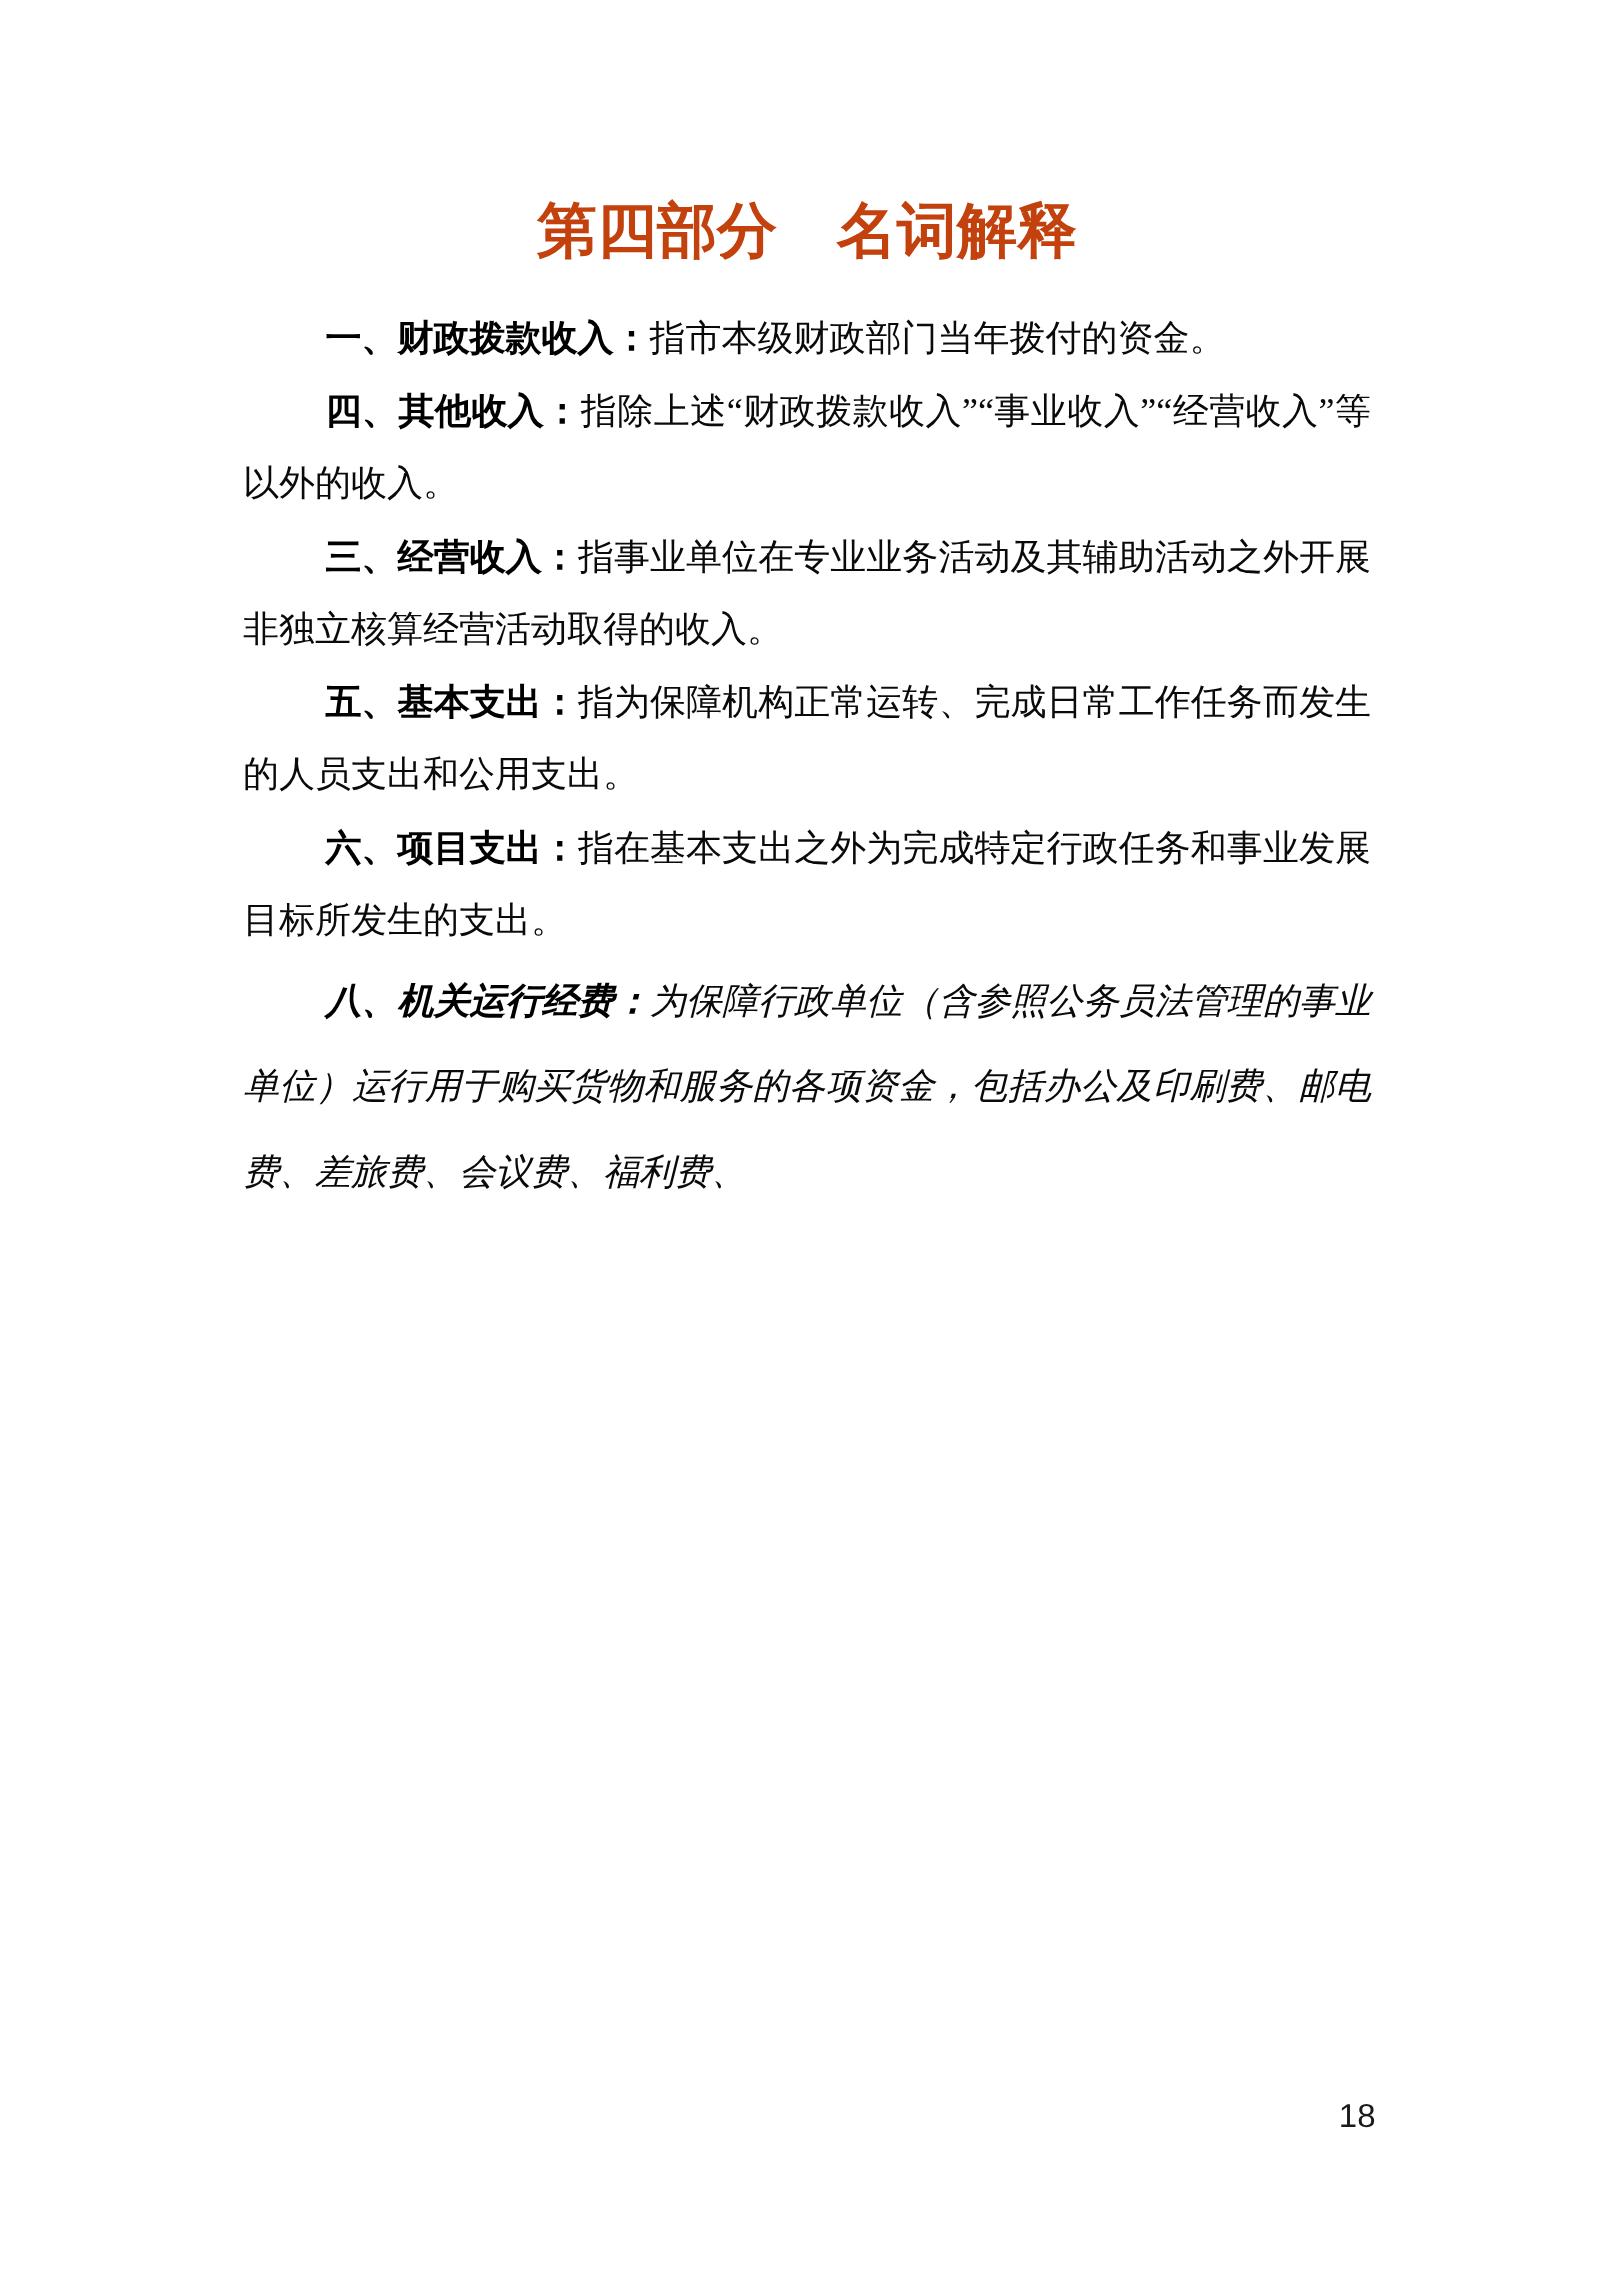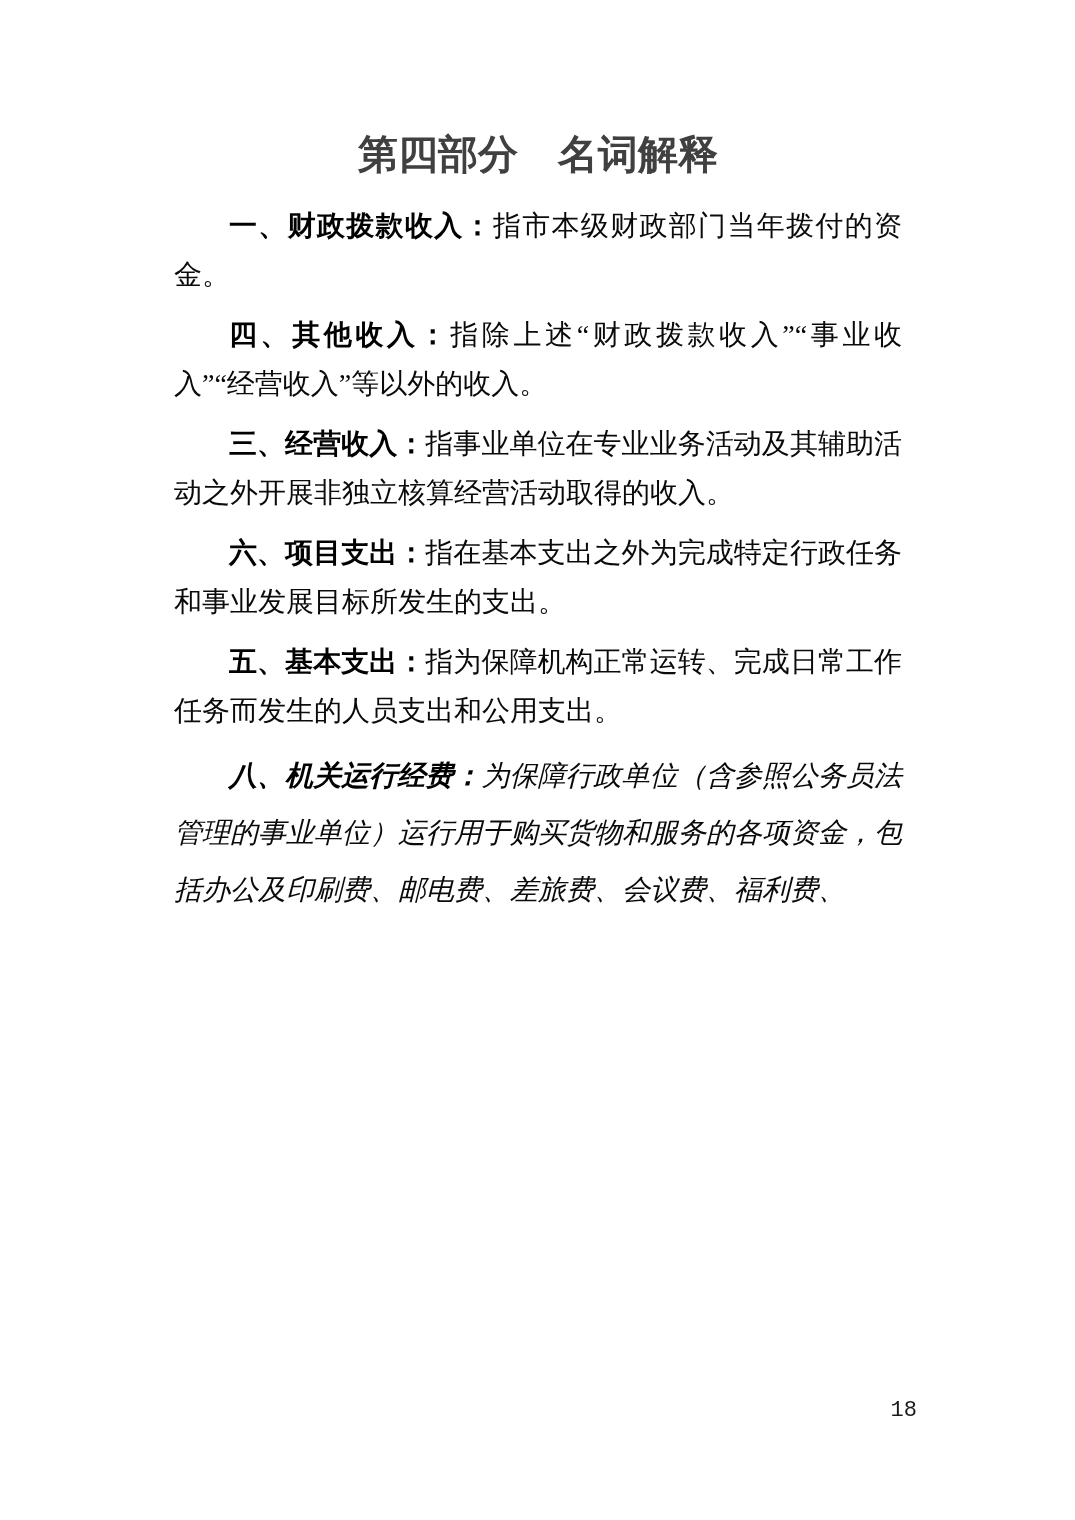--- a/index.html
+++ b/index.html
@@ -22,26 +22,26 @@
     top: 126px;
     width: 752px;
   }
   .doc-title {
     margin: 0 0 20px 0;
     font-family: "Liberation Sans", "DejaVu Sans", sans-serif;
     font-weight: bold;
     font-size: 40px;
     line-height: 56px;
     text-align: center;
-    color: #404040;
+    color: #c2410c;
     white-space: pre;
   }
   .glossary p.entry {
-    margin: 12px;
-    font-size: 28px;
+    margin: 0;
+    font-size: 24px;
     line-height: 48.5px;
     text-align: justify;
     text-indent: 55px;
     color: #0a0a0a;
     word-break: normal;
     overflow-wrap: break-word;
   }
   .glossary p.entry:last-child {
     line-height: 57px;
     font-style: italic;
@@ -52,36 +52,36 @@
     color: #000000;
   }
   .glossary .definition {
     font-family: "Liberation Serif", serif;
     font-weight: normal;
   }
   .page-number {
     position: absolute;
     top: 1398px;
     right: 158px;
-    font-family: Liberation Mono, monospace;
+    font-family: Liberation Sans, sans-serif;
     font-size: 22px;
     line-height: 26px;
     color: #1a1a1a;
     text-align: right;
   }
 </style>
 </head>
 <body>
 
 <div class="page">
   <div class="content">
     <h1 class="doc-title">第四部分　名词解释</h1>
     <div class="glossary" id="glossary-list">
         <p class="entry"><span class="term">一、财政拨款收入：</span><span class="definition">指市本级财政部门当年拨付的资金。</span></p>
         <p class="entry"><span class="term">四、其他收入：</span><span class="definition">指除上述“财政拨款收入”“事业收入”“经营收入”等以外的收入。</span></p>
         <p class="entry"><span class="term">三、经营收入：</span><span class="definition">指事业单位在专业业务活动及其辅助活动之外开展非独立核算经营活动取得的收入。</span></p>
+        <p class="entry"><span class="term">五、基本支出：</span><span class="definition">指为保障机构正常运转、完成日常工作任务而发生的人员支出和公用支出。</span></p>
         <p class="entry"><span class="term">六、项目支出：</span><span class="definition">指在基本支出之外为完成特定行政任务和事业发展目标所发生的支出。</span></p>
-        <p class="entry"><span class="term">五、基本支出：</span><span class="definition">指为保障机构正常运转、完成日常工作任务而发生的人员支出和公用支出。</span></p>
         <p class="entry"><span class="term">八、机关运行经费：</span><span class="definition">为保障行政单位（含参照公务员法管理的事业单位）运行用于购买货物和服务的各项资金，包括办公及印刷费、邮电费、差旅费、会议费、福利费、</span></p>
       </div>
   </div>
   <div class="page-number">18</div>
 </div>
 
 </body></html>

